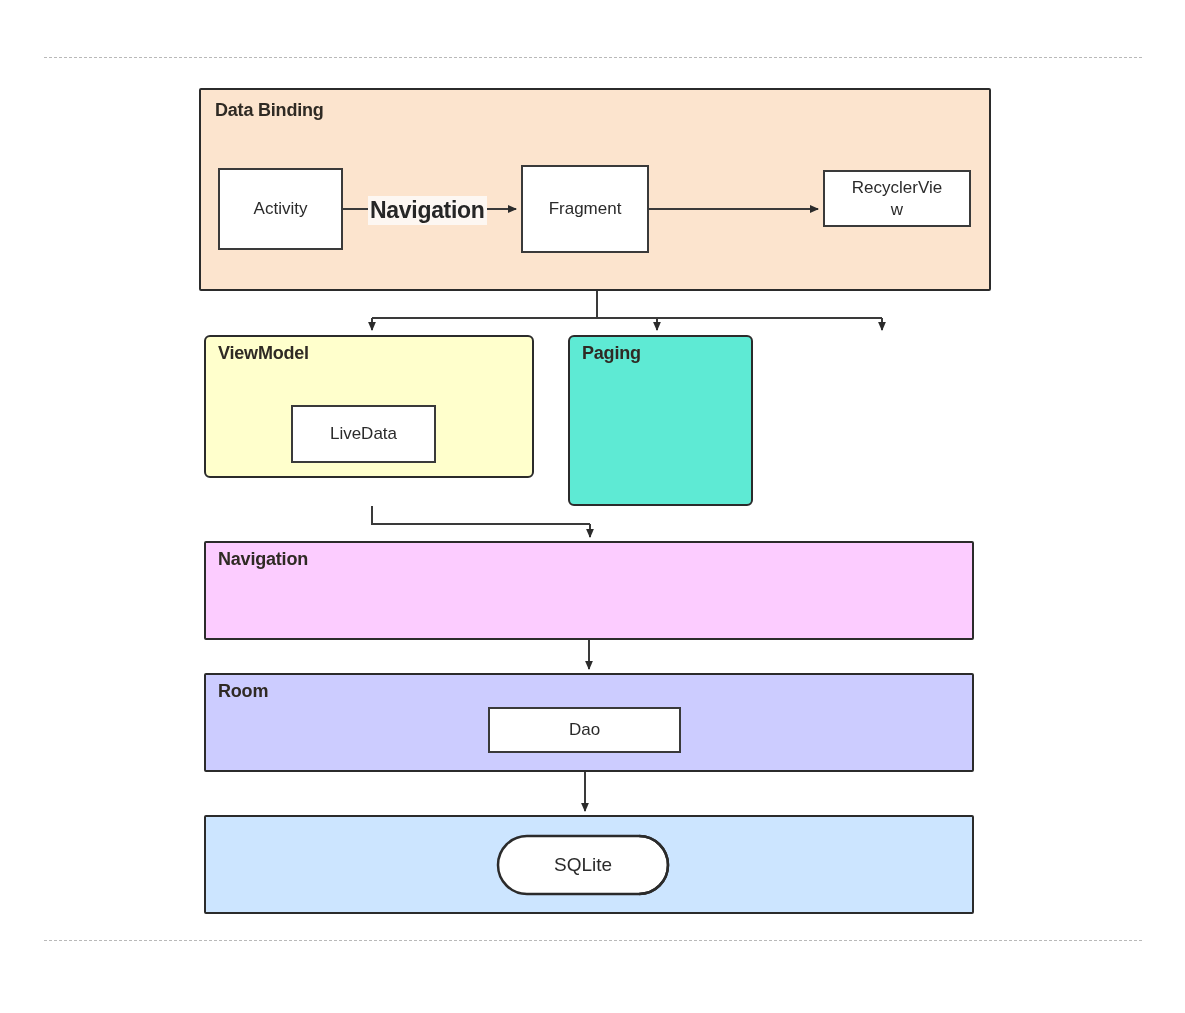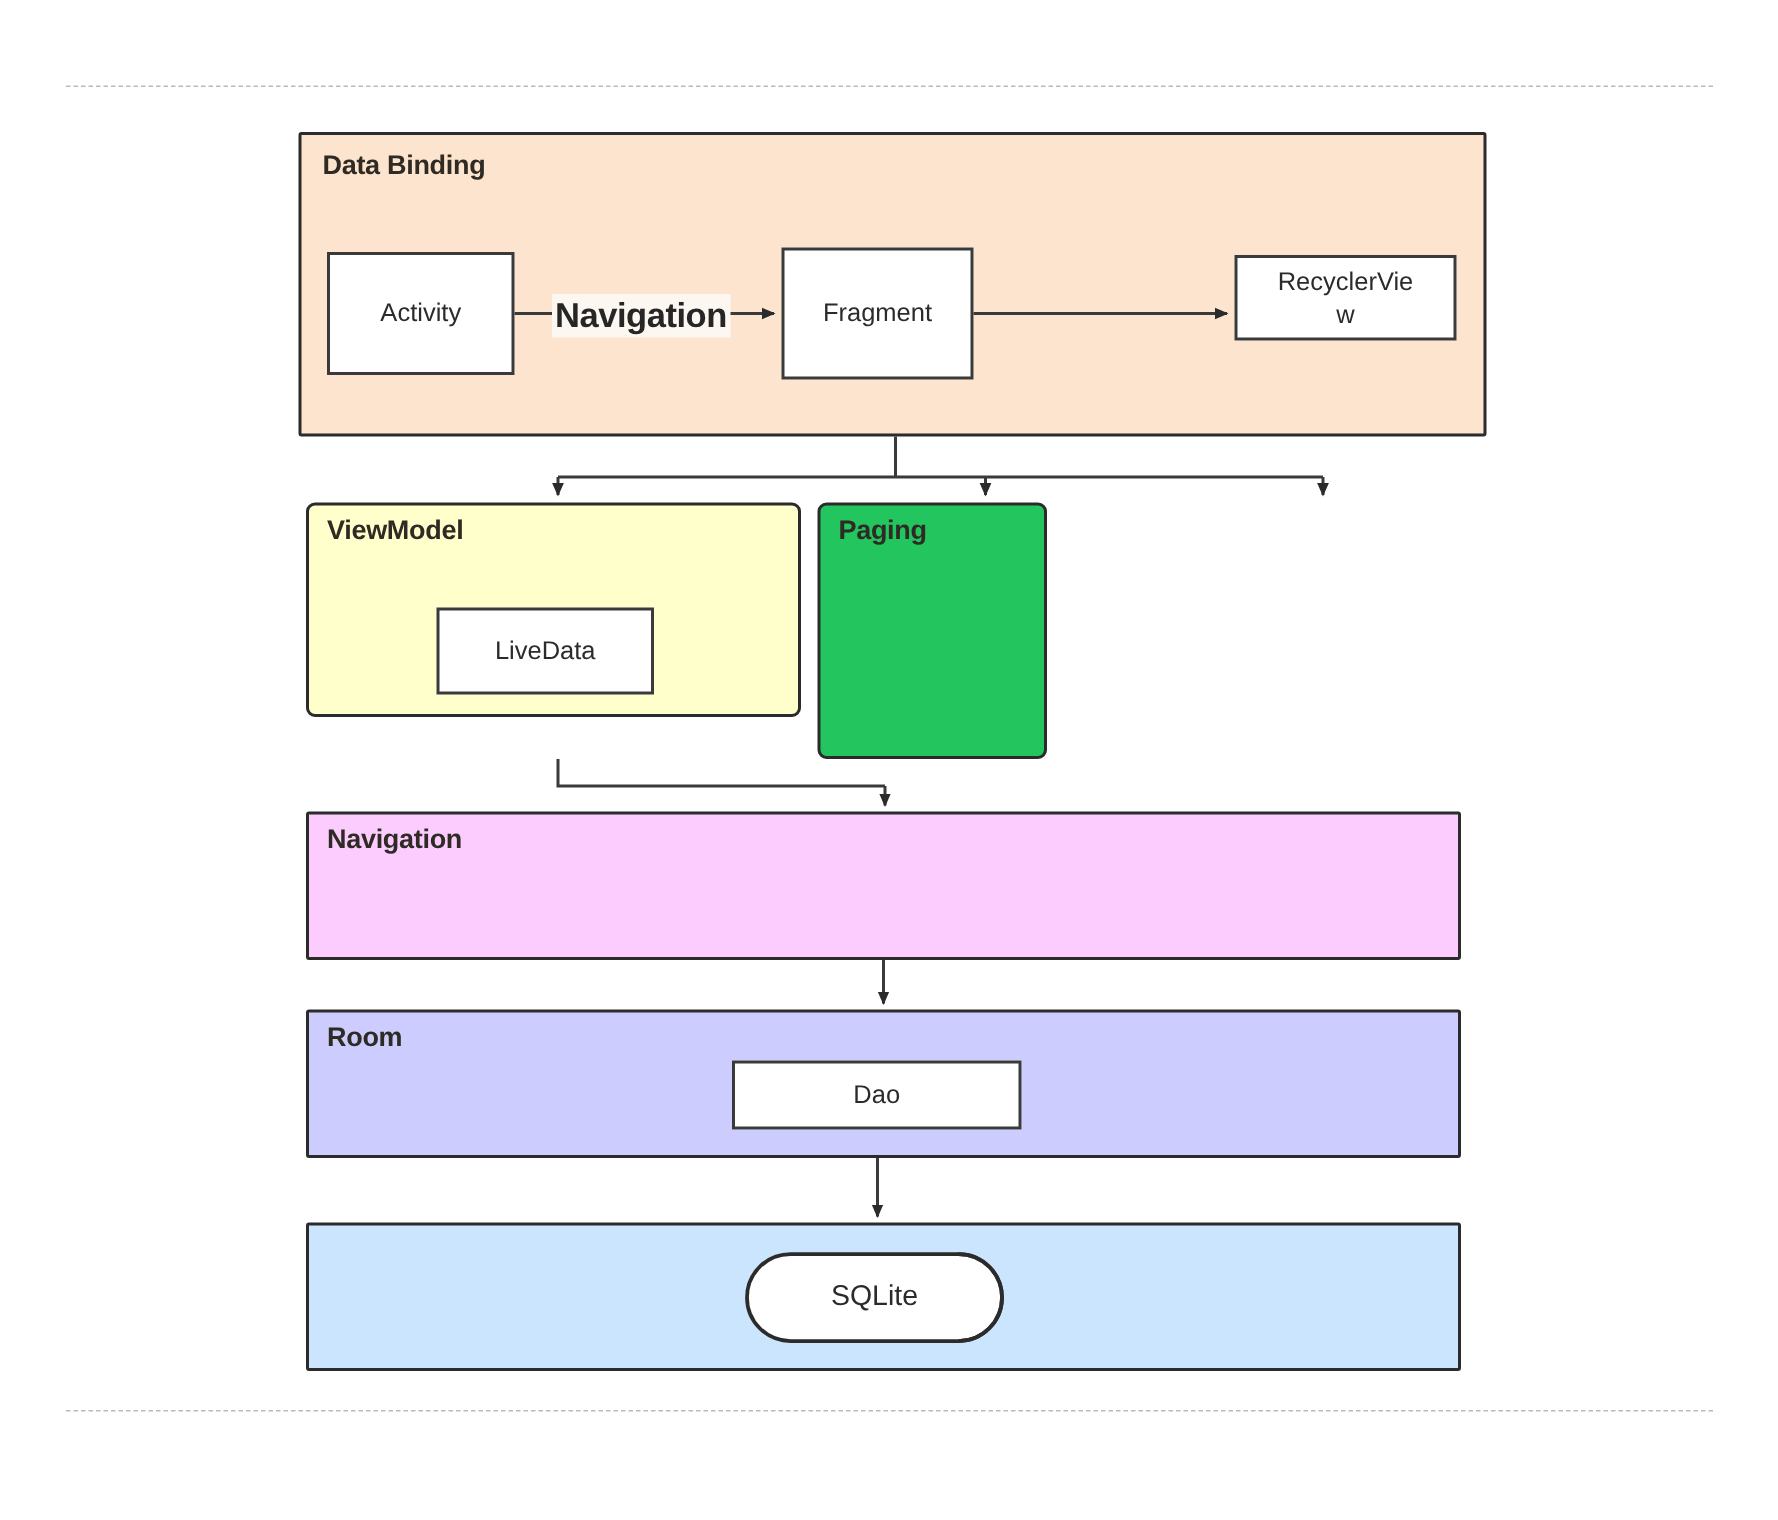--- a/index.html
+++ b/index.html
@@ -89,23 +89,23 @@
 
   
   #viewmodel {
     left: 204px; top: 335px;
     width: 330px; height: 143px;
     background: #ffffcc;
     text-decoration: underline;
   }
   #livedata { left: 291px; top: 405px; width: 145px; height: 58px; }
   #paging {
-    left: 545px; top: 335px;
-    width: 153px; height: 171px;
-    background: #22c55e;
+    left: 568px; top: 335px;
+    width: 185px; height: 171px;
+    background: #5eead4;
   }
   #workmanager {
     left: 778px; top: 335px;
     width: 196px; height: 171px;
     background: #ccffcc;
   }
 
   
   #repository {
     left: 204px; top: 541px;

